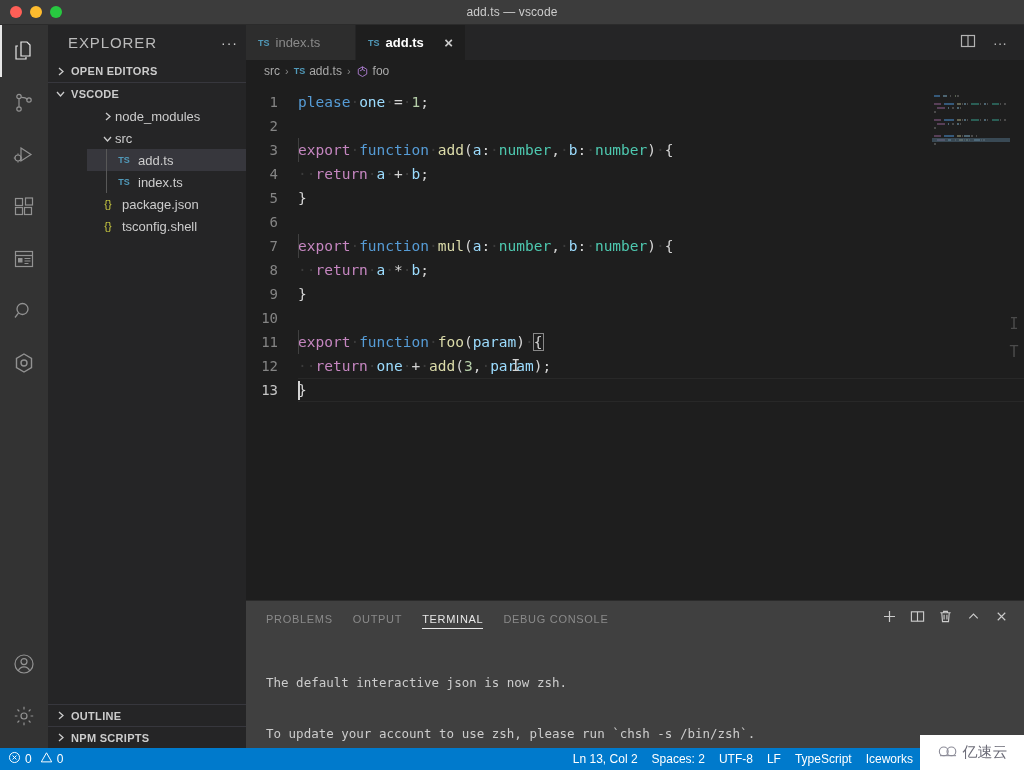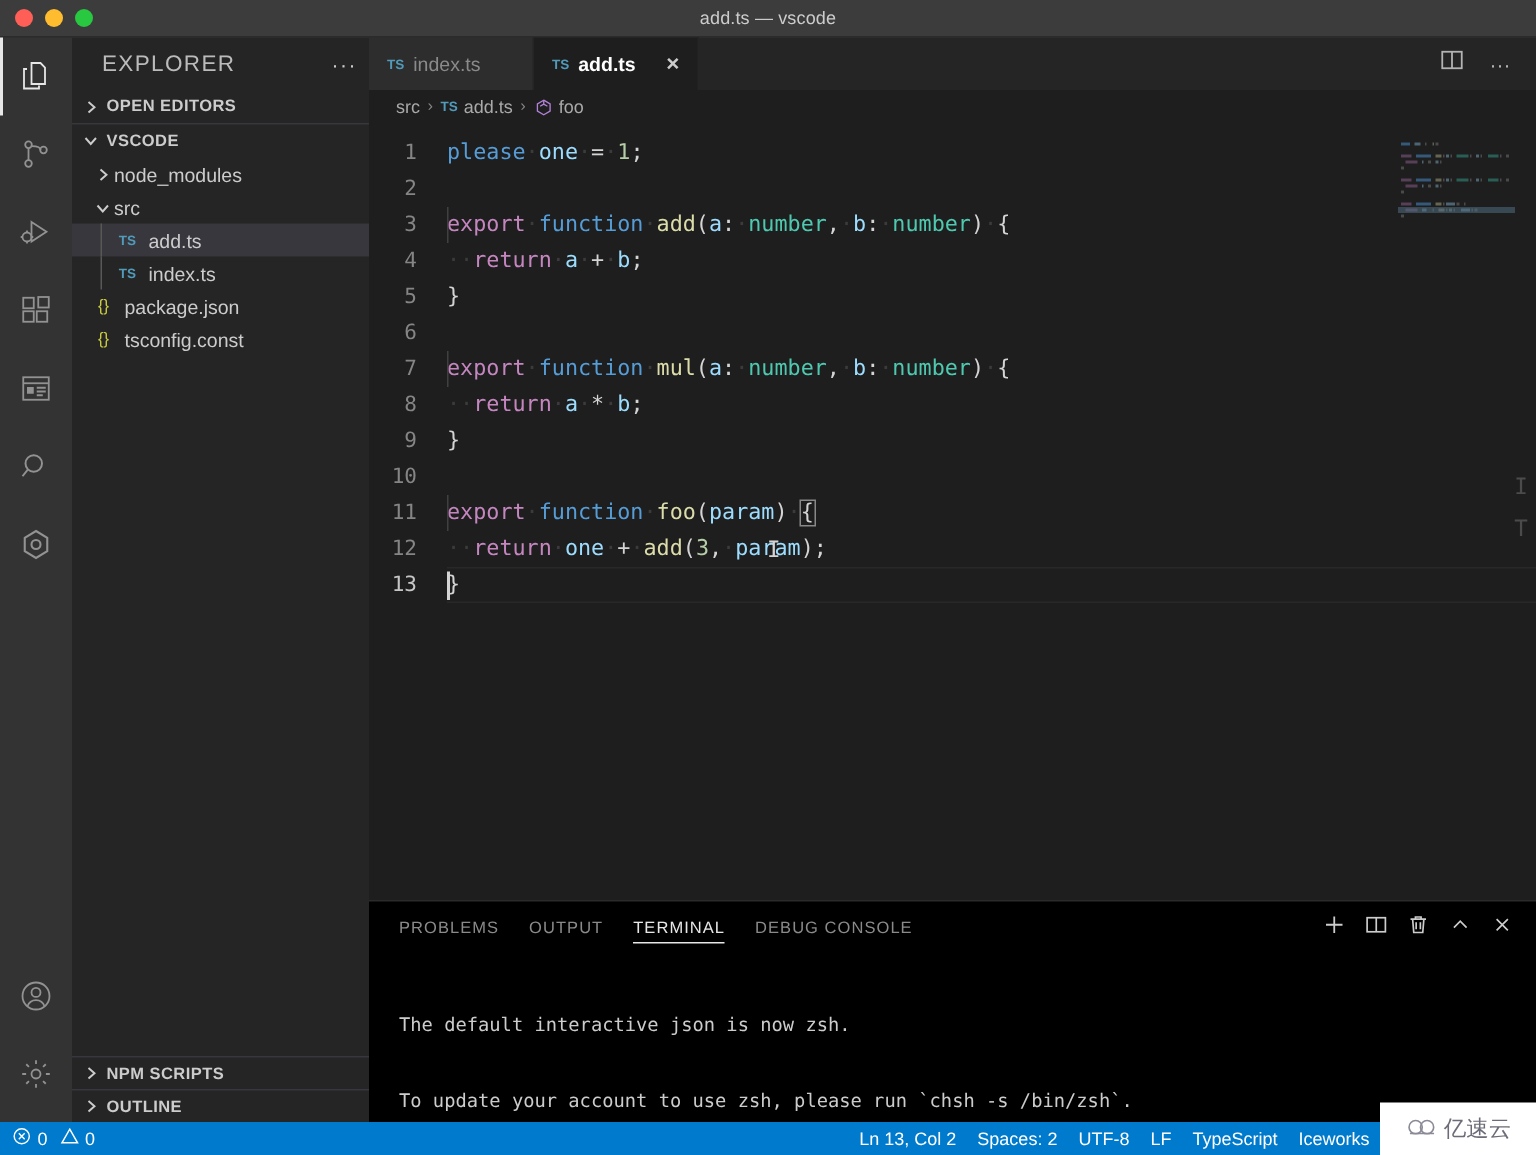--- a/index.html
+++ b/index.html
@@ -59,21 +59,21 @@
   }
   .sb-title { font-size: 15px; color: #bbbbbb; letter-spacing: .9px; font-weight: 400; }
   .sb-dots { color: #cccccc; font-size: 14px; letter-spacing: 1px; line-height: 8px; }
   .sect-header {
     height: 22px; display: flex; align-items: center; gap: 3px; padding-left: 4px;
     font-size: 11px; font-weight: bold; color: #cccccc; letter-spacing: .3px;
   }
   .sect-header.bordered { border-top: 1px solid #37373d; }
   .chev { width: 16px; height: 16px; display: flex; align-items: center; justify-content: center; flex: 0 0 16px; }
   .chev svg { display: block; }
-  .tree { flex: 1 1 auto; overflow: hidden; padding-top: 1px; }
+  .tree { flex: 1 1 auto; overflow: hidden; padding-top: 1px; padding-left: 39px; }
   .tree-row {
     height: 22px; display: flex; align-items: center; font-size: 13px; color: #cccccc;
     position: relative; white-space: nowrap;
   }
   .tree-row.selected { background: #37373d; }
   .tree-indent { display: block; flex: 0 0 auto; }
   .ficon { width: 18px; flex: 0 0 18px; display: flex; align-items: center; justify-content: center; font-size: 9px; font-weight: bold; }
   .ficon.ts { color: #519aba; }
   .ficon.json { color: #cbcb41; font-size: 11px; font-weight: normal; }
   .guide { position: absolute; top: 0; bottom: 0; width: 1px; background: #585858; }
@@ -148,21 +148,21 @@
   .mm-seg { height: 2px; display: block; opacity: .75; }
   .mm-sel { position: absolute; left: 0; width: 78px; height: 4px; background: rgba(80,110,130,.55); }
   .scrollshadow { position: absolute; right: 0; top: 0; width: 14px; height: 100%; }
   .edge-glyphs {
     position: absolute; right: 2px; top: 228px; width: 16px;
     font-family: "DejaVu Sans Mono", monospace; font-size: 15px; color: #5a5a5a;
     line-height: 28px; text-align: center; opacity: .75;
   }
 
   
-  .panel { height: 148px; flex: 0 0 148px; background: #000000; border-top: 1px solid #2b2b2b; display: flex; flex-direction: column; }
+  .panel { height: 148px; flex: 0 0 148px; background: #404040; border-top: 1px solid #2b2b2b; display: flex; flex-direction: column; }
   .panel-tabs { height: 35px; flex: 0 0 35px; display: flex; align-items: center; padding-left: 20px; }
   .ptab {
     font-size: 11px; letter-spacing: .7px; color: #8a8a8a; margin-right: 20px;
     height: 35px; display: flex; align-items: center; position: relative;
   }
   .ptab.active { color: #e7e7e7; }
   .ptab.active::after {
     content: ""; position: absolute; left: 0; right: 0; bottom: 7px; height: 1px; background: #e7e7e7;
   }
   .panel-actions { margin-left: auto; display: flex; align-items: center; gap: 2px; padding-right: 10px; }
@@ -359,40 +359,40 @@
 
         <div class="tree-row">
           <span class="tree-indent" style="width:12px"></span>
           <span class="ficon json">{}</span>
           <span style="padding-left:5px">package.json</span>
         </div>
 
         <div class="tree-row">
           <span class="tree-indent" style="width:12px"></span>
           <span class="ficon json">{}</span>
-          <span style="padding-left:5px">tsconfig.const</span>
+          <span style="padding-left:5px">tsconfig.shell</span>
         </div>
       </div>
 
       <div class="bottom-sects">
         <div class="sect-header bordered">
           <span class="chev">
             <svg width="11" height="11" viewBox="0 0 11 11" fill="none" stroke="#cccccc" stroke-width="1.3">
                 <path d="M4 2l4 3.5L4 9"></path>
               </svg>
           </span>
-          <span>NPM SCRIPTS</span>
+          <span>OUTLINE</span>
         </div>
         <div class="sect-header bordered">
           <span class="chev">
             <svg width="11" height="11" viewBox="0 0 11 11" fill="none" stroke="#cccccc" stroke-width="1.3">
                 <path d="M4 2l4 3.5L4 9"></path>
               </svg>
           </span>
-          <span>OUTLINE</span>
+          <span>NPM SCRIPTS</span>
         </div>
       </div>
     </div>
 
     <div class="editorzone">
 
       <div class="tabsrow">
         <div class="tabs">
           <div class="tab">
             <span class="ticon">TS</span>

